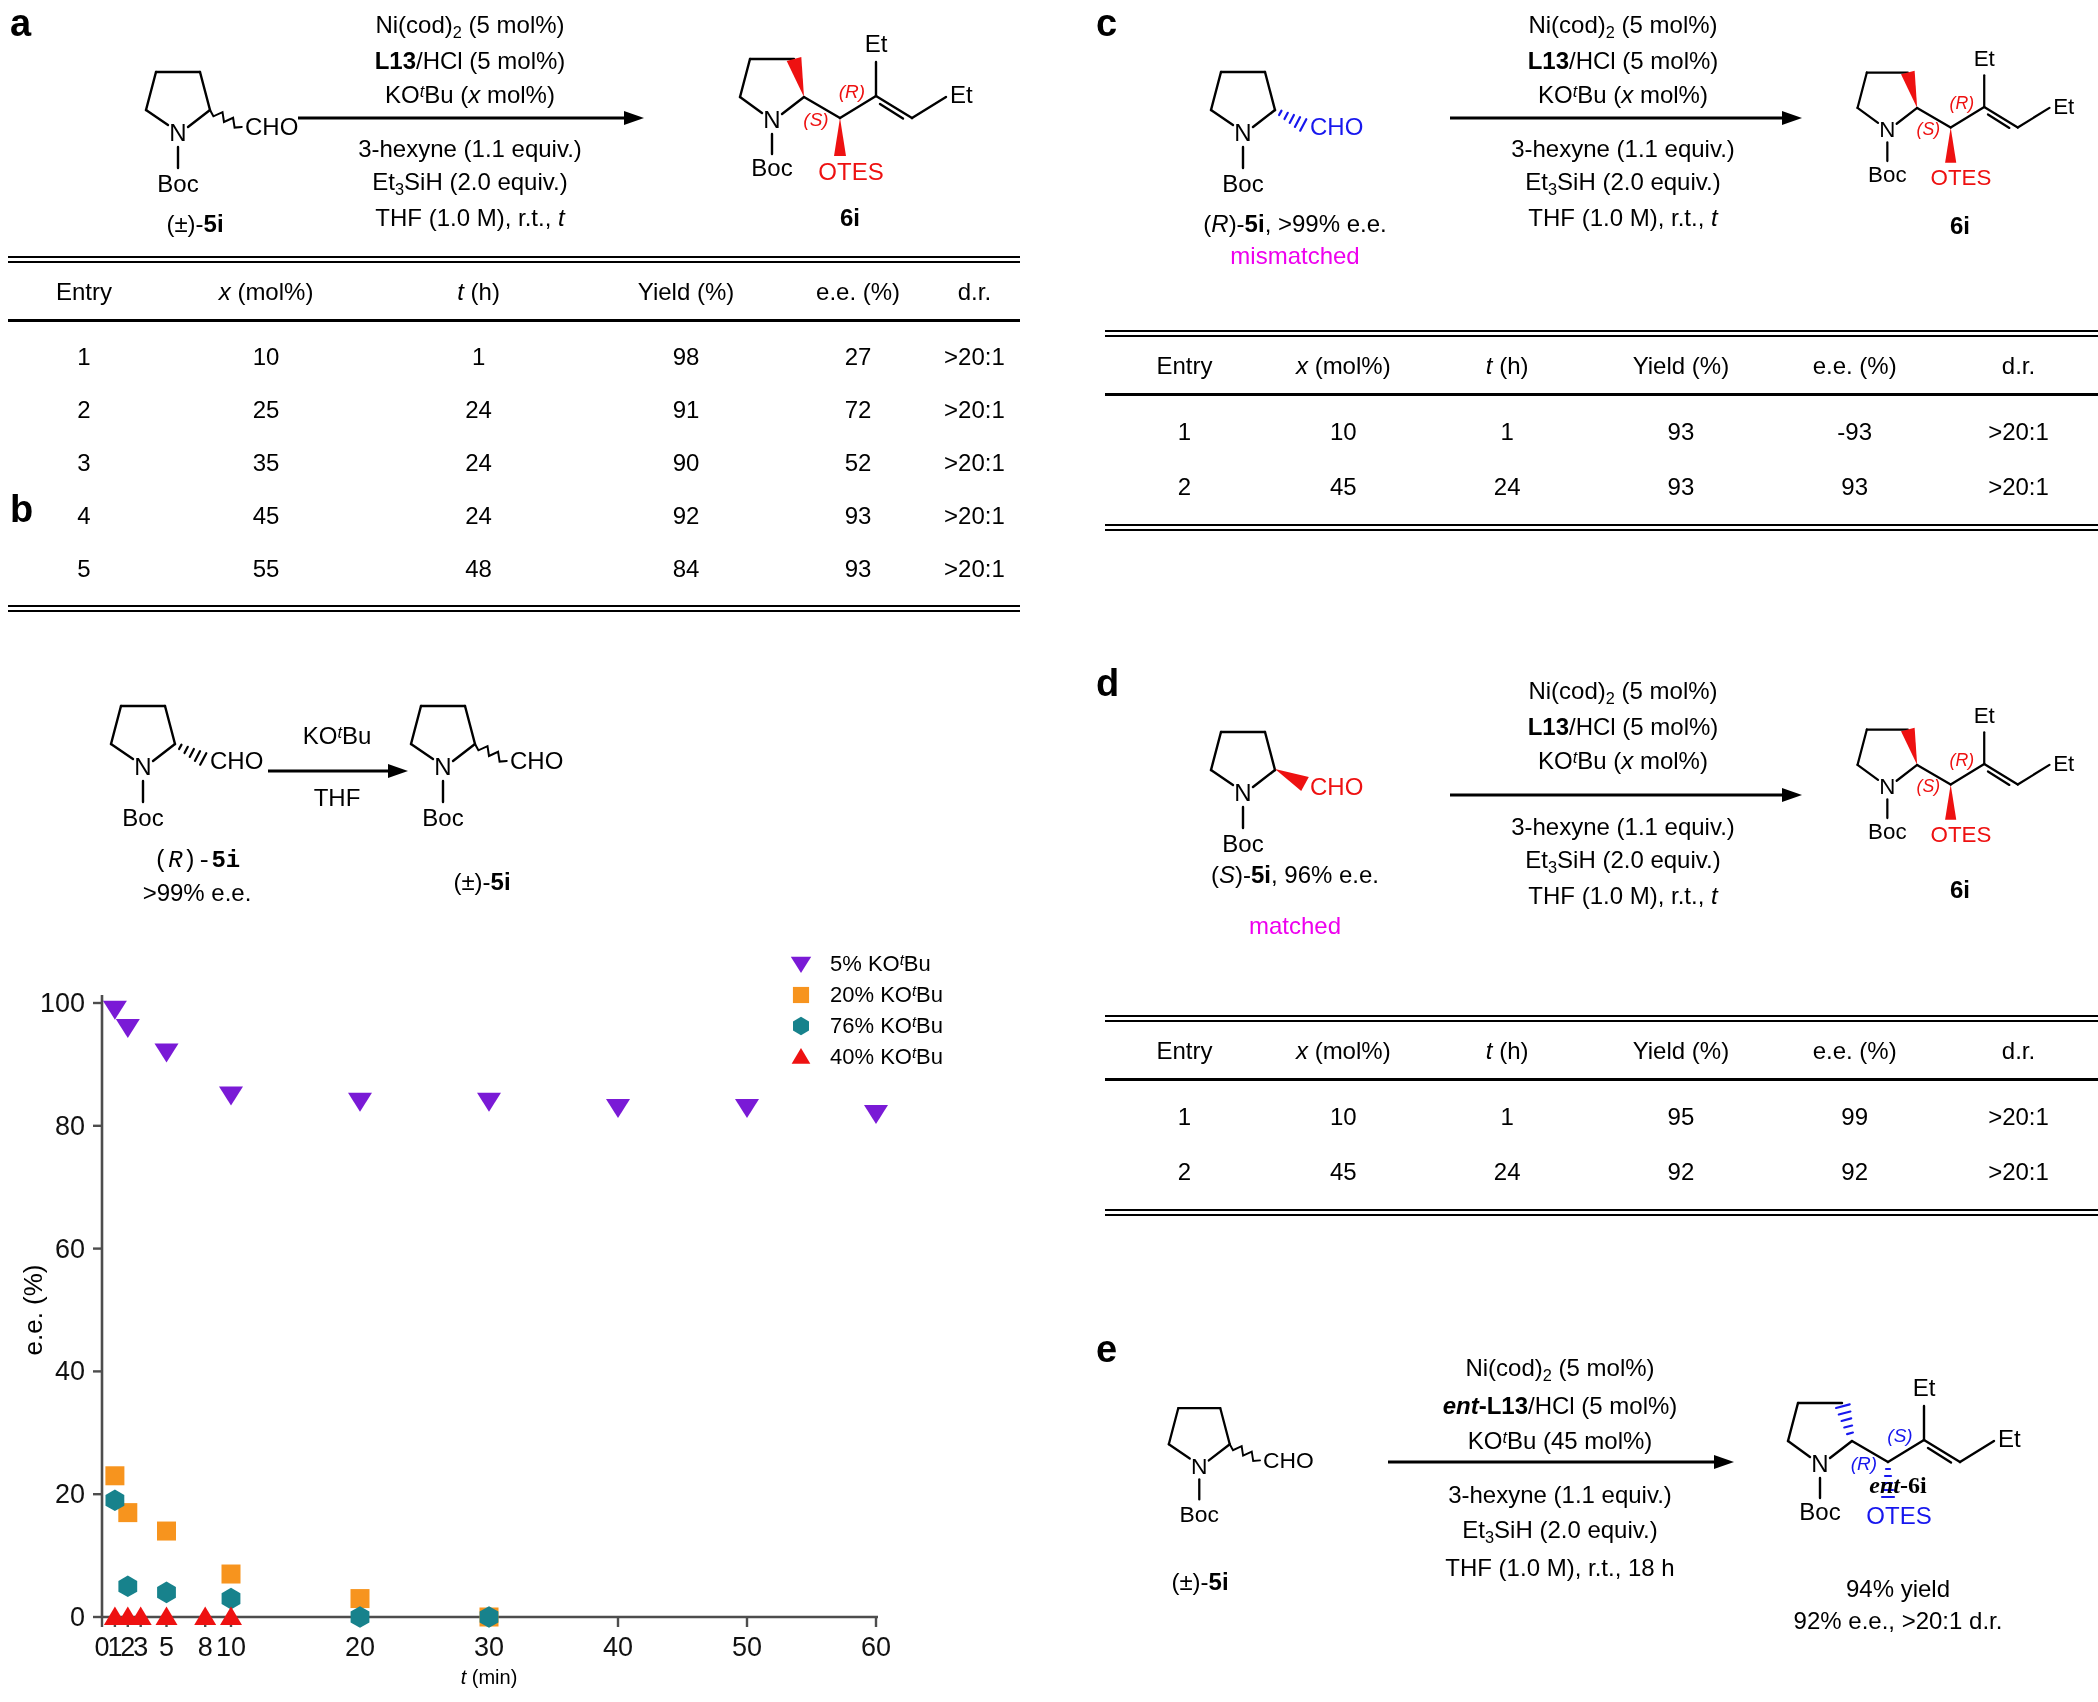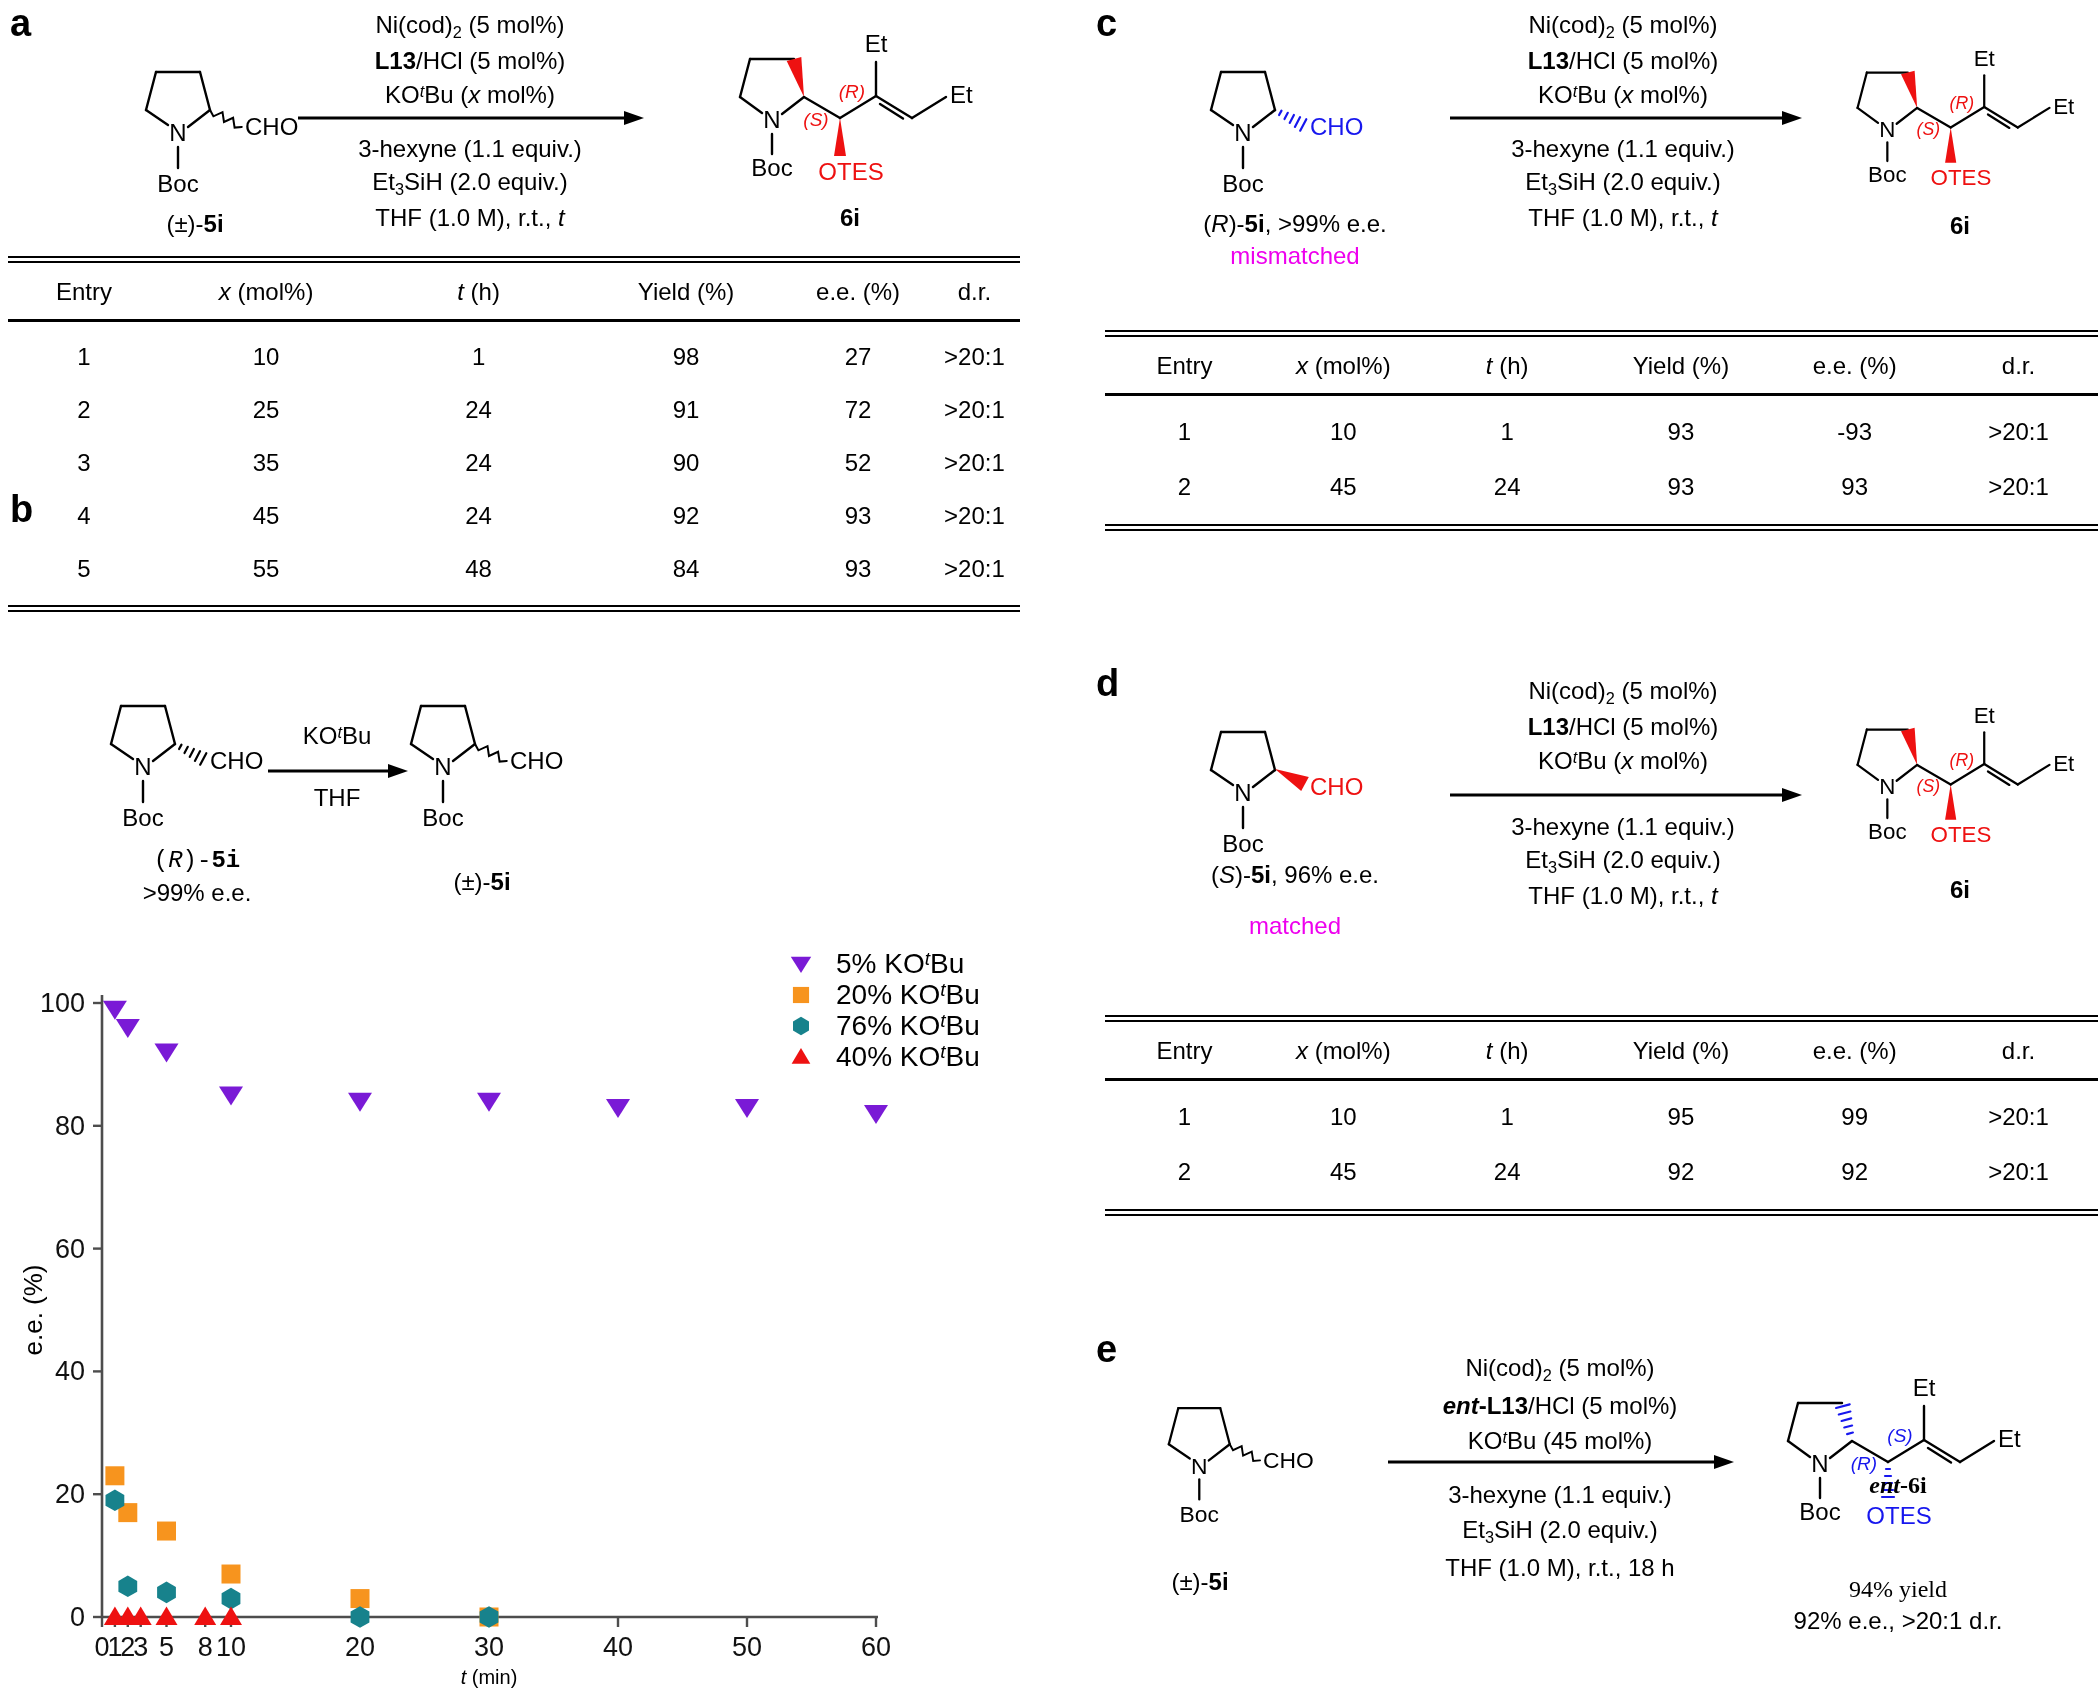--- a/index.html
+++ b/index.html
@@ -38,21 +38,21 @@
   .t-body{padding:8px 0 10px 0;}
   .t-row{display:flex;align-items:center;}
   .tbl-a .t-row{height:53px;}
   .tbl-cd .t-row{height:55px;}
   .th,.td{text-align:center;}
   .tbl-a .c0{width:15%;} .tbl-a .c1{width:21%;} .tbl-a .c2{width:21%;}
   .tbl-a .c3{width:20%;} .tbl-a .c4{width:14%;} .tbl-a .c5{width:9%;}
   .tbl-cd .c0{width:16%;} .tbl-cd .c1{width:16%;} .tbl-cd .c2{width:17%;}
   .tbl-cd .c3{width:18%;} .tbl-cd .c4{width:17%;} .tbl-cd .c5{width:16%;}
   
-  .leg-row{display:flex;align-items:center;height:31px;gap:22px;font-size:28px;}
+  .leg-row{display:flex;align-items:center;height:31px;gap:16px;font-size:22px;}
   .ylab{transform:rotate(-90deg);transform-origin:center;text-align:center;font-size:26px;}
   .xlab{text-align:center;font-size:20px;}
 </style>
 </head>
 <body>
 
 <div class="page">
 
   <div class="abs plabel" style="left:10px;top:2px;">a</div>
 
@@ -557,16 +557,16 @@
     <text class="atom blue-t" x="151" y="172">OTES</text>
     <line x1="140" y1="110" x2="176" y2="88"></line>
     <line x1="176" y1="88" x2="176" y2="54"></line>
     <text class="atom" x="176" y="44">Et</text>
     <line x1="176" y1="88" x2="212" y2="110"></line>
       <line x1="180" y1="96" x2="203" y2="110.5"></line>
     <line x1="212" y1="110" x2="246" y2="89"></line>
     <text class="atom start" x="250" y="95">Et</text>
   </svg>
   <div class="abs cap" style="left:1838px;top:1471px;width:120px;font-family:Liberation Serif, serif;"><span class="rt-bi">ent</span><span class="rt-b">-6i</span></div>
-  <div class="abs cap" style="left:1798px;top:1575px;width:200px;font-family:Liberation Serif, serif;"><span>94% yield</span></div>
+  <div class="abs cap" style="left:1798px;top:1575px;width:200px;"><span>94% yield</span></div>
   <div class="abs cap" style="left:1748px;top:1607px;width:300px;"><span>92% e.e., &gt;20:1 d.r.</span></div>
 
 </div>
 
 </body></html>

